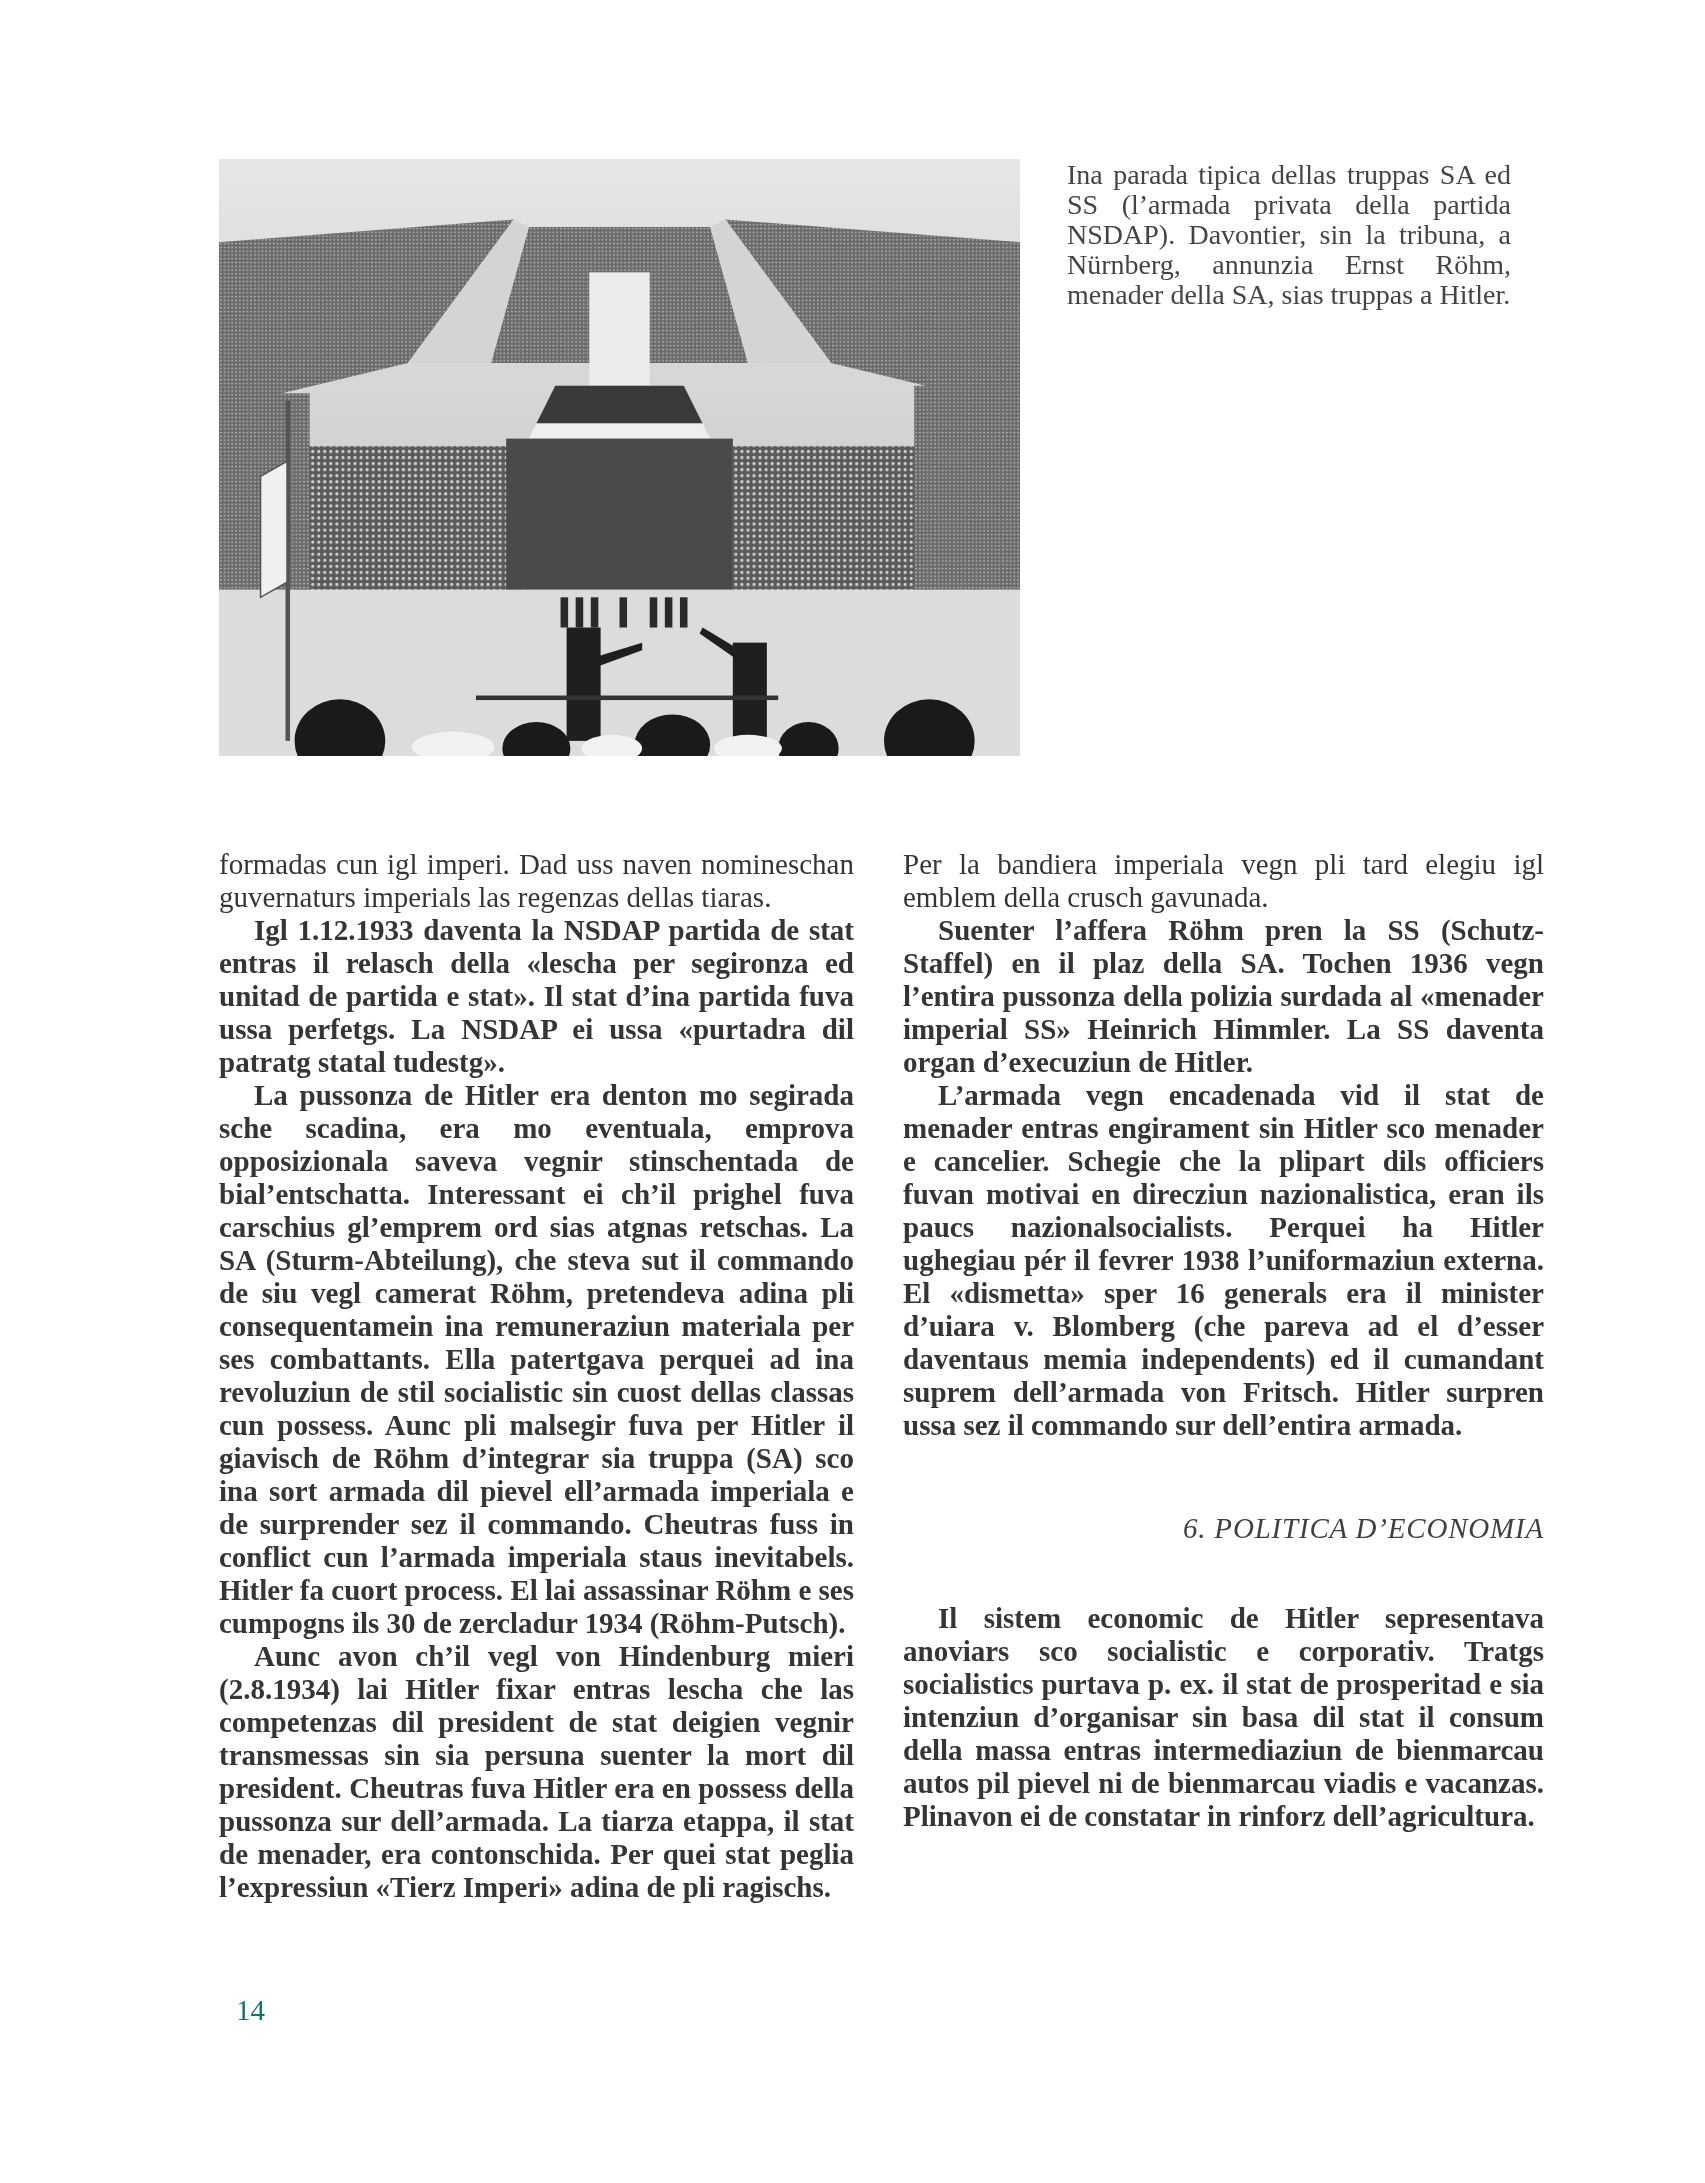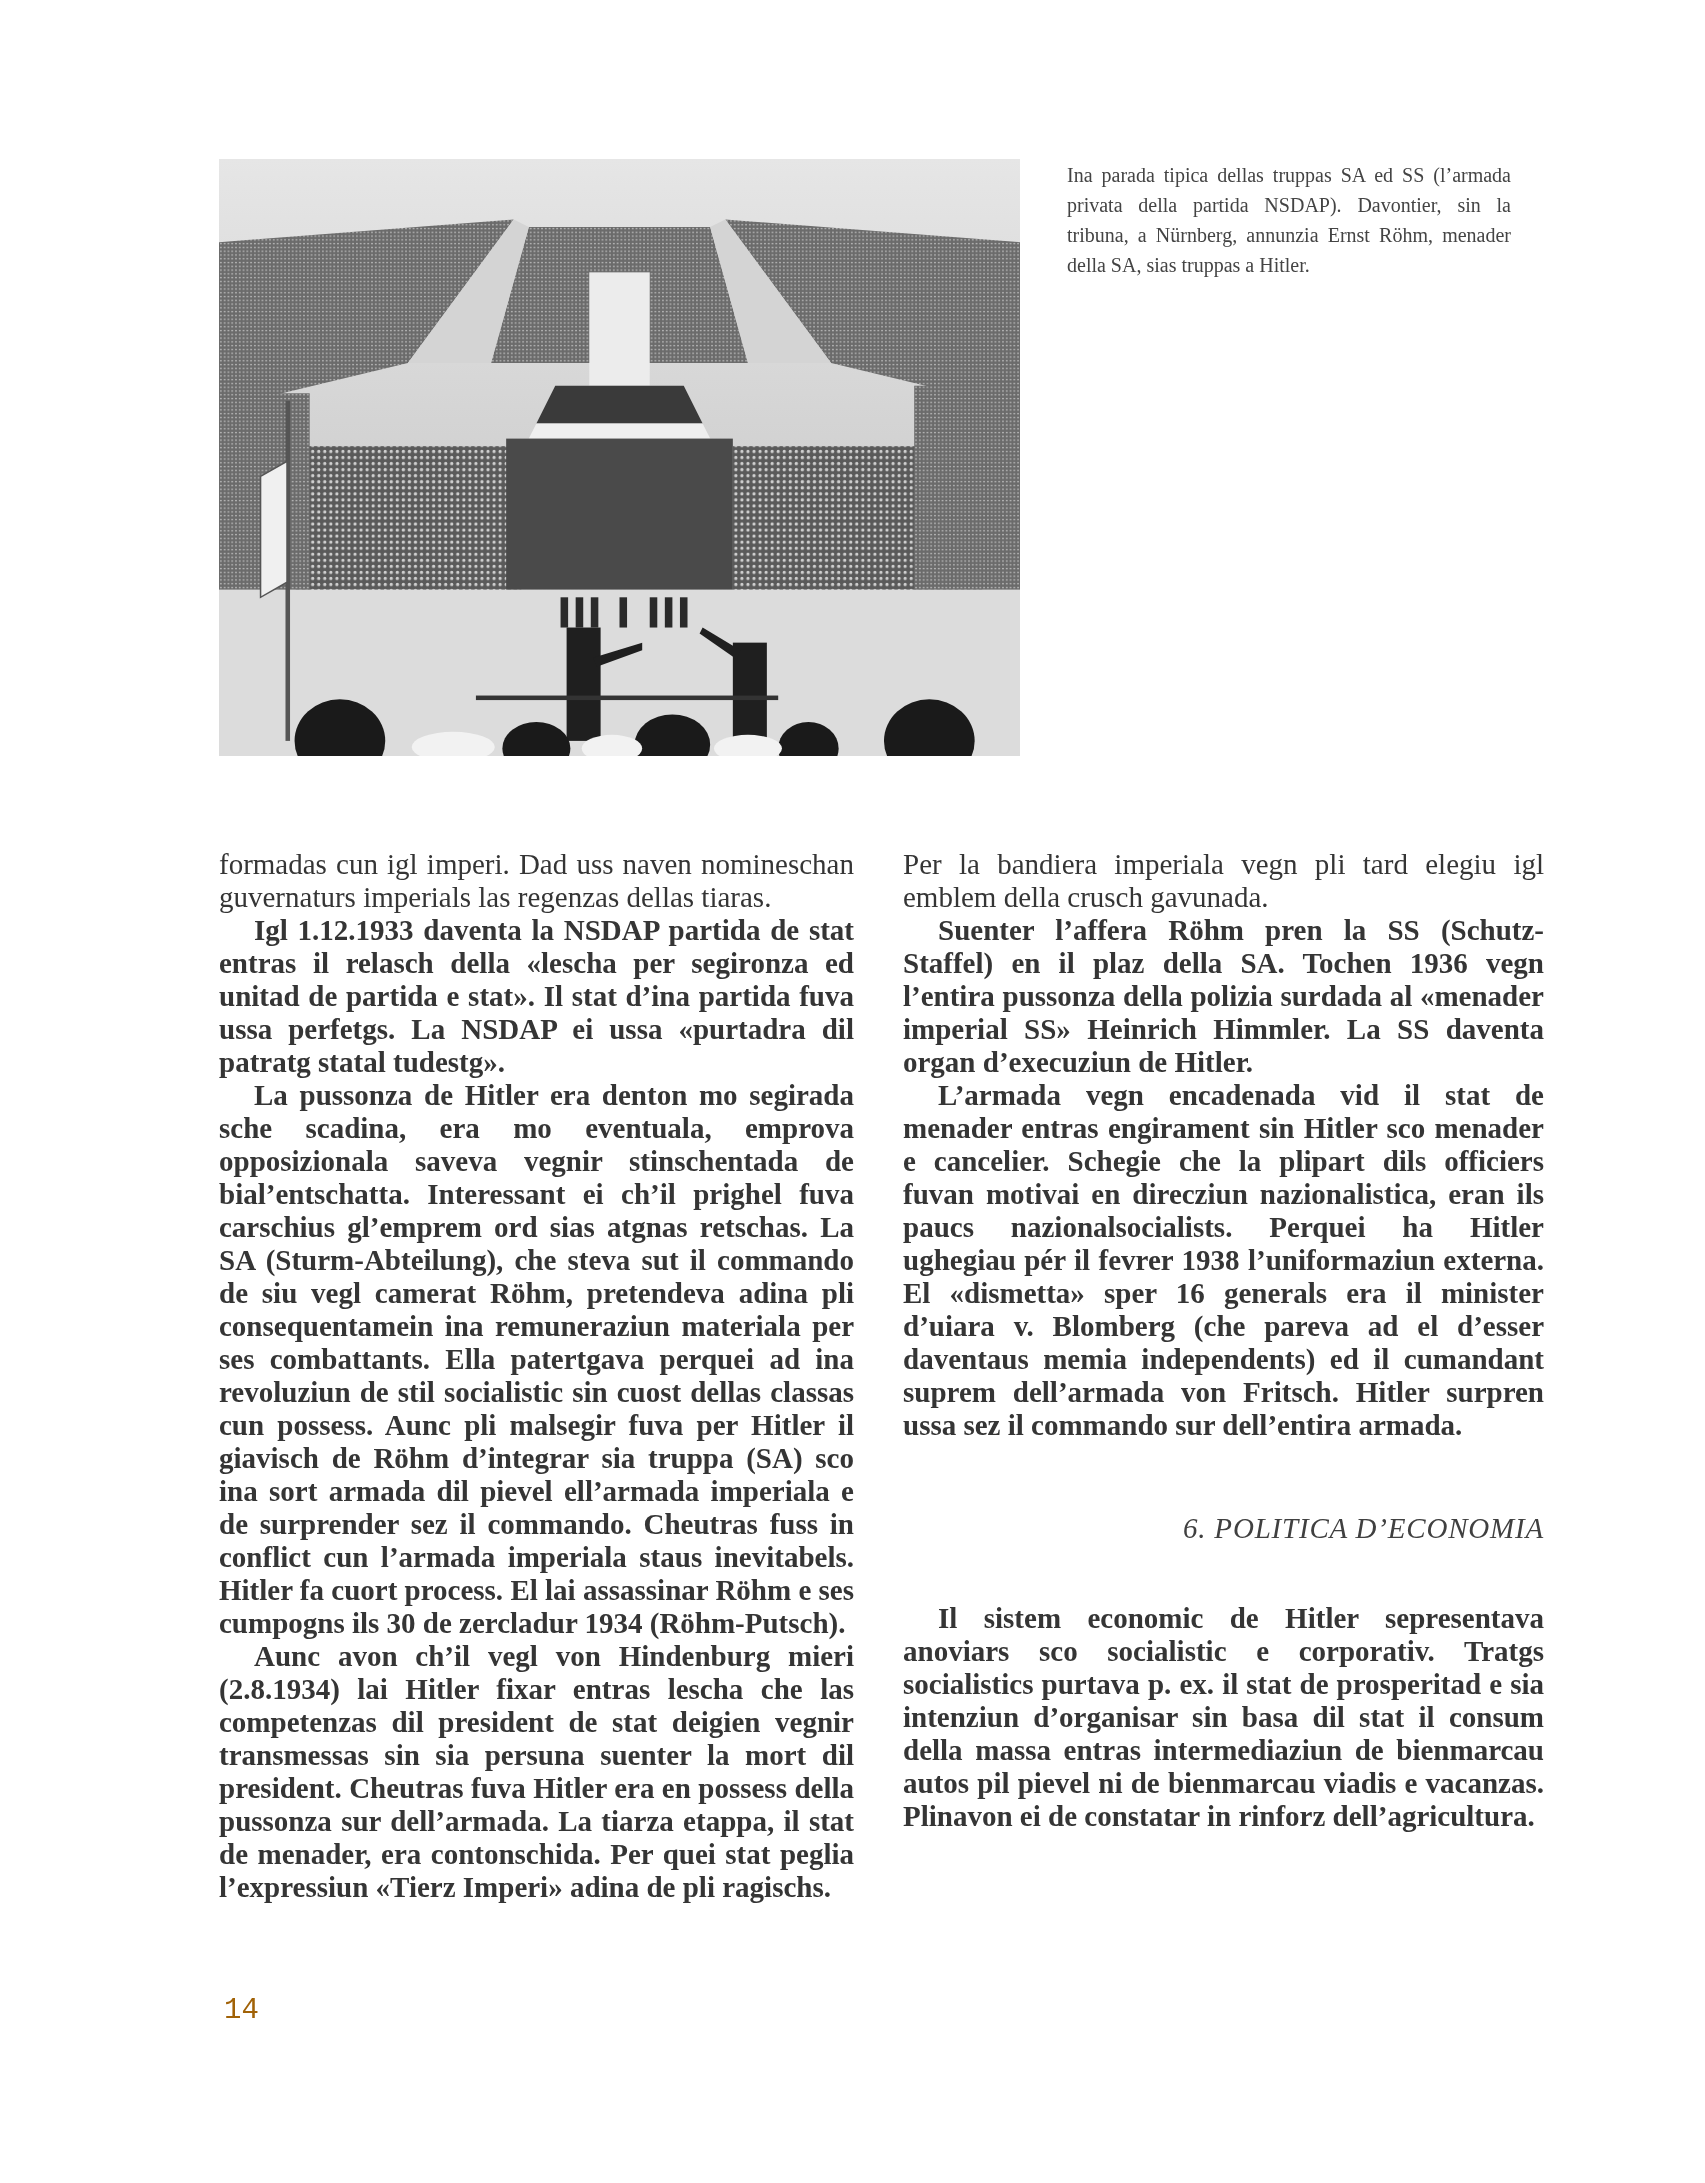--- a/index.html
+++ b/index.html
@@ -1,27 +1,27 @@
 <!DOCTYPE html>
 <html style="font-size:12px"><head>
 <meta charset="utf-8">
 <style>
   html, body { margin: 0; padding: 0; background: #ffffff; }
   body { width: 1706px; height: 2183px; position: relative; overflow: hidden; font-family: "Liberation Serif", "DejaVu Serif", serif; color: #3a3a3a; }
   .photo { position: absolute; left: 219px; top: 159px; width: 801px; height: 597px; background: #d9d9d9; overflow: hidden; }
   .photo svg { width: 100%; height: 100%; display: block; }
-  .caption { position: absolute; left: 1067px; top: 160px; width: 444px; font-size: 20px; line-height: 30px; text-align: justify; color: #444; }
+  .caption { position: absolute; left: 1067px; top: 160px; width: 444px; font-size: 28px; line-height: 30px; text-align: justify; color: #444; }
   .col { position: absolute; top: 848px; width: 635px; font-size: 29px; line-height: 33px; text-align: justify; hyphens: manual; color: #353535; }
   .col.left { left: 219px; }
   .col.right { left: 903px; width: 641px; }
   .col p { margin: 0; }
   .col p.indent { text-indent: 35px; font-weight: bold; }
   .col p.noindent { text-indent: 0; }
   .section-heading { font-style: italic; text-align: right; font-size: 29px; letter-spacing: 0.8px; margin: 70px 0 57px 0; color: #404040; }
-  .page-number { position: absolute; left: 224px; top: 1994px; font-size: 29px; color: #a16207; font-family: Liberation Mono, monospace; }
+  .page-number { position: absolute; left: 236px; top: 1994px; font-size: 29px; color: #0f766e; }
 </style>
 </head>
 <body>
 
 <div class="photo" role="img" aria-label="Black-and-white photograph of a mass parade of SA and SS troops at Nürnberg, with figures saluting on a tribune in the foreground">
   <svg viewBox="0 0 1060 790" preserveAspectRatio="none">
     <defs>
       <pattern id="troops" width="8" height="8" patternUnits="userSpaceOnUse">
         <rect width="8" height="8" fill="#5a5a5a"></rect>
         <circle cx="4" cy="3" r="2.2" fill="#cfcfcf"></circle>

